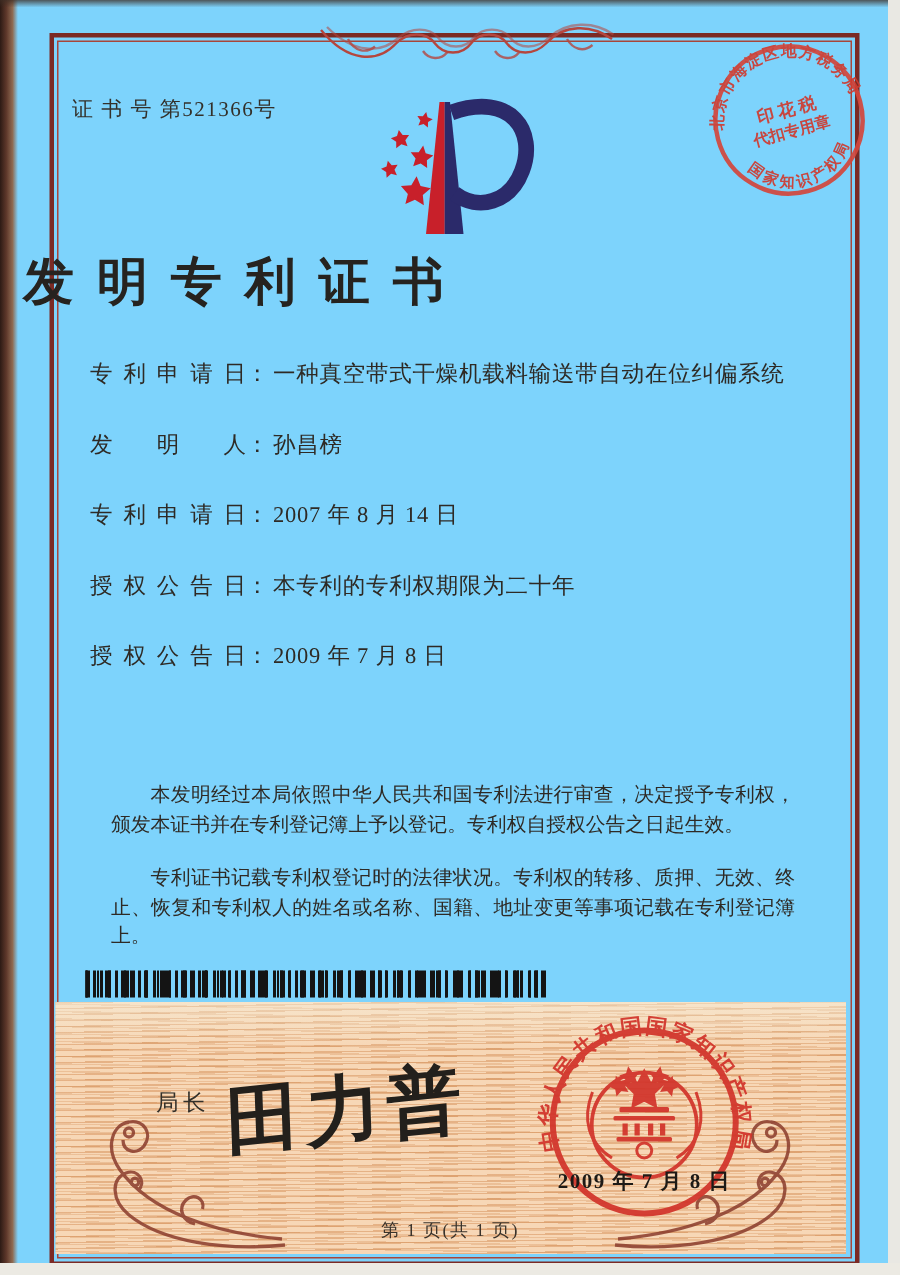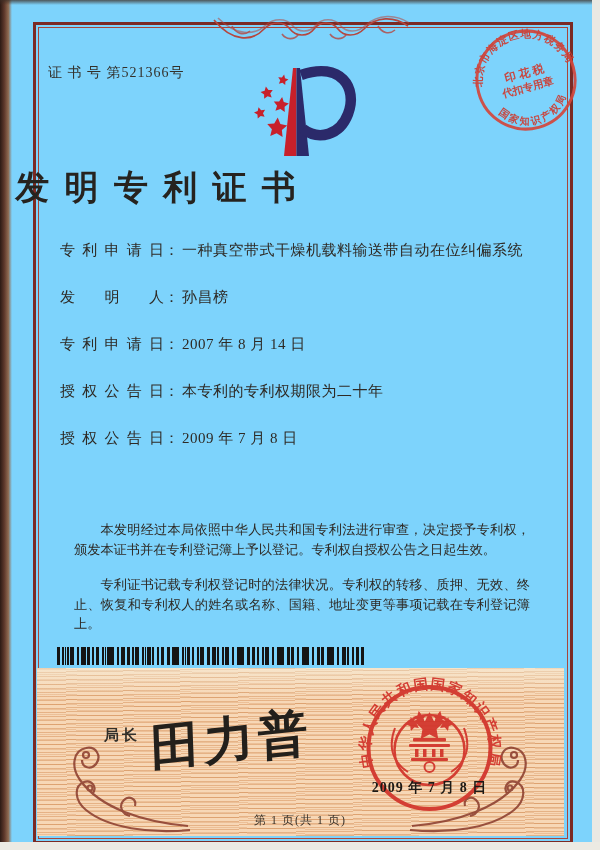--- a/index.html
+++ b/index.html
@@ -47,21 +47,21 @@
     background-image:
       linear-gradient(180deg,rgba(246,241,222,.5),rgba(246,241,222,0) 18%),
       repeating-linear-gradient(179deg,rgba(196,108,42,.35) 0 1px,rgba(0,0,0,0) 1px 4px),
       repeating-linear-gradient(181deg,rgba(196,108,42,.22) 0 1px,rgba(0,0,0,0) 1px 5px);}
 
   .flourish{position:absolute;z-index:7;}
   .flourish.left{left:38px;top:722px;}
   .flourish.right{right:38px;top:722px;transform:scaleX(-1);}
   .top-scroll{position:absolute;left:212px;top:14px;z-index:4;}
 
-  .sign-title{position:absolute;left:104px;top:726px;font-size:15px;letter-spacing:3px;color:#33302a;z-index:8;font-weight:bold;}
+  .sign-title{position:absolute;left:104px;top:726px;font-size:15px;letter-spacing:3px;color:#33302a;z-index:8;}
   .signature{position:absolute;left:150px;top:694px;width:180px;height:95px;z-index:8;
     font-size:50px;font-weight:700;color:#23201c;transform:rotate(-6deg) skewX(-4deg);
     letter-spacing:4px;line-height:90px;}
 
   .seal{position:absolute;left:357px;top:676px;z-index:8;opacity:.93;}
   .seal-date{position:absolute;left:357px;top:779px;width:145px;text-align:center;z-index:9;
     font-size:14px;font-weight:700;letter-spacing:1px;color:#1d1a16;}
 
   .footer-page{position:absolute;left:0;top:812px;width:100%;text-align:center;z-index:9;
     font-size:12px;color:#3a332b;letter-spacing:1px;}

